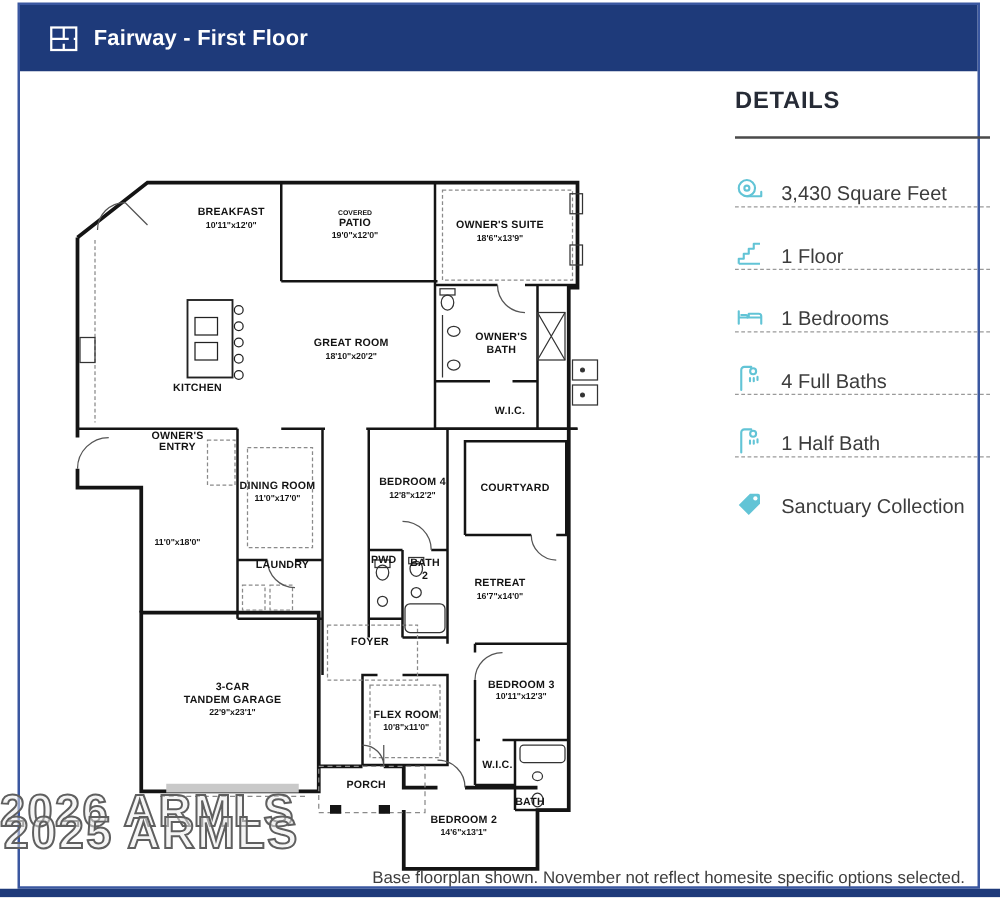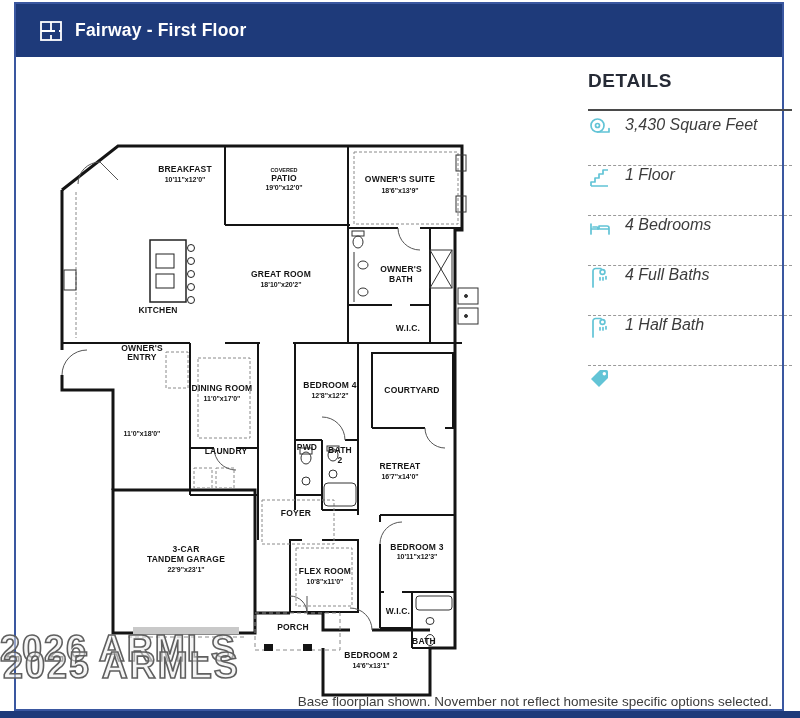--- a/index.html
+++ b/index.html
@@ -12,21 +12,21 @@
   .hdr h1{color:#ffffff;font-size:17.5px;font-weight:bold;margin:0;letter-spacing:.2px;}
   .plan-svg{position:absolute;left:0;top:0;width:800px;height:718px;pointer-events:none;}
   .rn{font-family:"Liberation Sans",sans-serif;font-weight:bold;font-size:8.5px;fill:#141414;
       text-anchor:middle;letter-spacing:.2px;}
   .rd{font-family:"Liberation Sans",sans-serif;font-weight:bold;font-size:7px;fill:#141414;text-anchor:middle;}
   .rs{font-family:"Liberation Sans",sans-serif;font-weight:bold;font-size:5.5px;fill:#141414;text-anchor:middle;}
   .details{position:absolute;left:588px;top:70px;width:204px;}
   .details h2{font-size:19px;font-weight:bold;color:#262b36;margin:0;letter-spacing:.6px;}
   .d-div{border-top:2px solid #4a4a4a;margin-top:17px;}
   ul.items{list-style:none;margin:5px 0 0 0;padding:0;}
-  li.item{display:flex;align-items:flex-start;gap:13px;height:49px;font-style:italic;}
+  li.item{display:flex;align-items:flex-end;gap:13px;height:49px;}
   li.item + li.item{border-top:1px dashed #9a9a9a;}
   .item .ic{width:24px;height:24px;flex:none;display:flex;}
   .item .lbl{font-size:16px;color:#3c3c3c;}
   .disclaimer{position:absolute;right:28px;top:694px;font-size:13.5px;color:#3d3d3d;}
   .wm{position:absolute;font-size:36px;font-weight:bold;letter-spacing:2px;
       color:rgba(235,235,235,.5);-webkit-text-stroke:1.6px #5f5f5f;white-space:nowrap;}
   .wm1{left:0;top:628px;}
   .wm2{left:3px;top:645px;}
   .bbar{position:absolute;left:0;top:711px;width:800px;height:7px;background:#1e3a7a;}
 </style>
@@ -230,21 +230,21 @@
         <span class="lbl">1 Floor</span>
       </li>
 
       <li class="item">
         <span class="ic">
           <svg viewBox="0 0 24 24" width="24" height="24" fill="none" stroke="#62c4d6" stroke-width="1.7" stroke-linecap="round" stroke-linejoin="round">
             <path d="M3,18 V8 M3,13 H21 M21,18 V12 a2,2 0 0 0 -2,-2 h-8 v3"></path>
             <path d="M5,11 h4 a1,1 0 0 1 1,1 v1"></path>
           </svg>
         </span>
-        <span class="lbl">4 Bedrooms</span>
+        <span class="lbl">1 Bedrooms</span>
       </li>
 
       <li class="item">
         <span class="ic">
           <svg viewBox="0 0 24 24" width="24" height="24" fill="none" stroke="#62c4d6" stroke-width="1.7" stroke-linecap="round">
             <path d="M5,21 V5 a2.5,2.5 0 0 1 2.5,-2.5 H13"></path>
             <circle cx="14.5" cy="6" r="2.4"></circle>
             <path d="M12,11.5 v2.5 M15,11.5 v2.5 M18,10.5 v2.5"></path>
           </svg>
         </span>
@@ -263,20 +263,21 @@
       </li>
 
 
       <li class="item">
         <span class="ic">
           <svg viewBox="0 0 24 24" width="24" height="24">
             <path d="M3,13 L12,4 h6.5 A1.5,1.5 0 0 1 20,5.5 V12 L11,21 Z" fill="#62c4d6"></path>
             <circle cx="16.3" cy="7.7" r="1.7" fill="#ffffff"></circle>
           </svg>
         </span>
+        <span class="lbl">Sanctuary Collection</span>
       </li>
 
     </ul>
   </aside>
 
   <span class="wm wm1">2026 ARMLS</span>
   <span class="wm wm2">2025 ARMLS</span>
 
   <div class="disclaimer">Base floorplan shown. November not reflect homesite specific options selected.</div>
 

